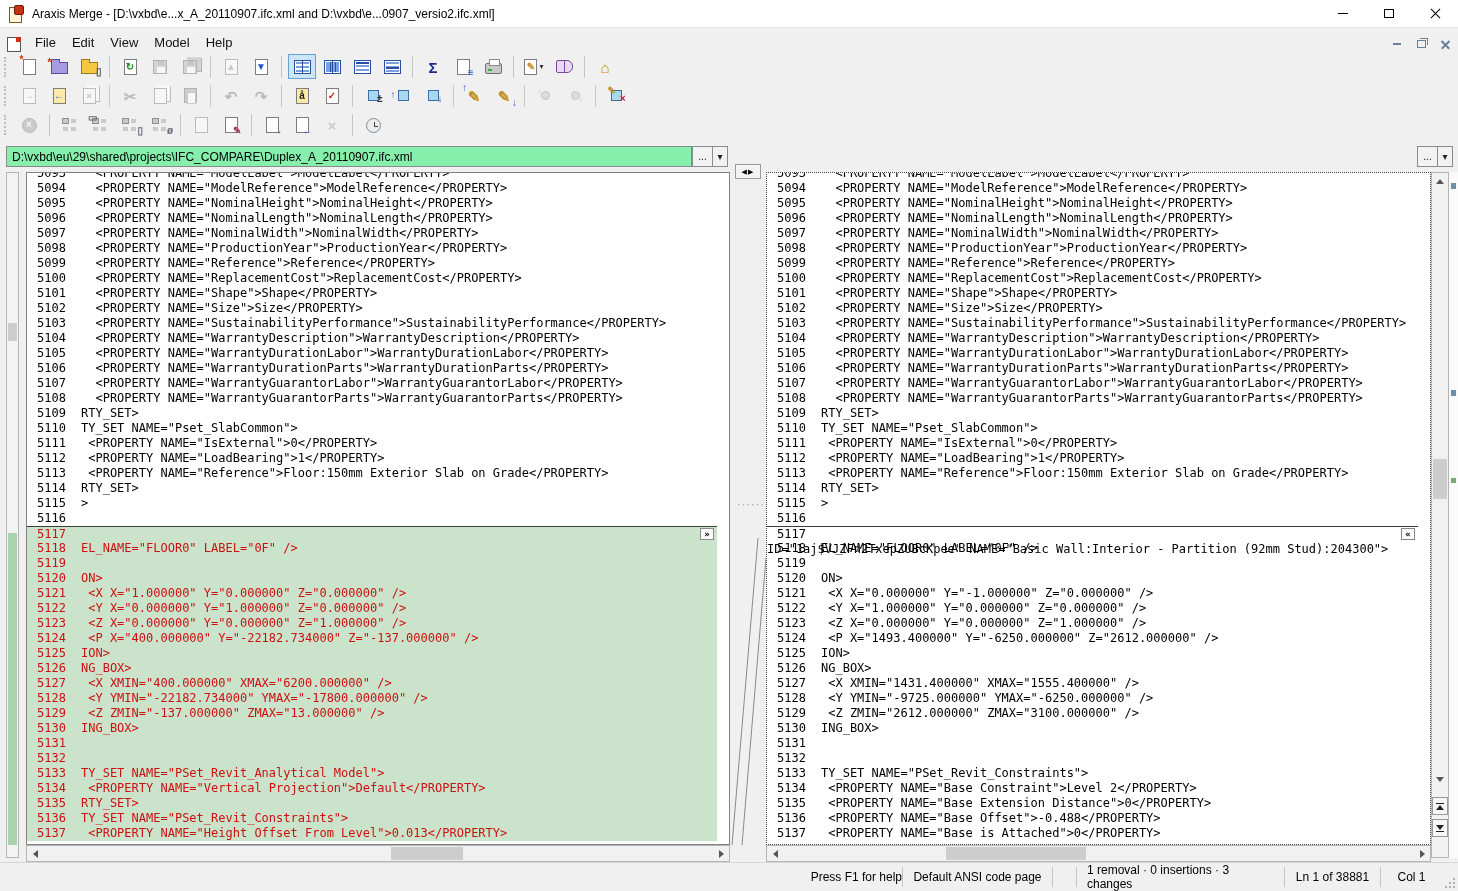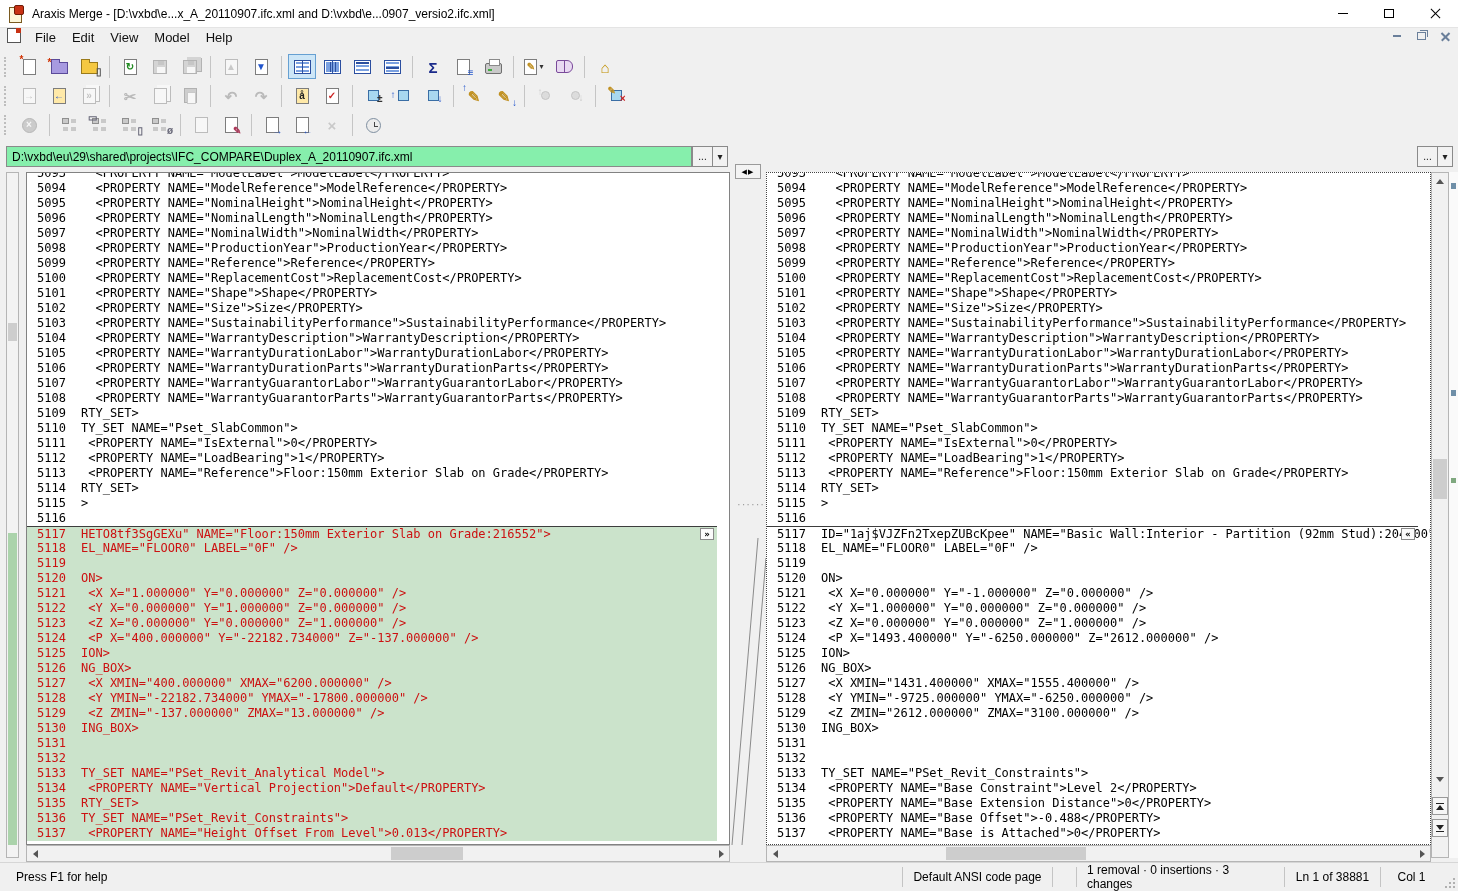--- a/index.html
+++ b/index.html
@@ -25,21 +25,21 @@
   .glyph-min{width:10px;height:1px;background:#000;display:block;}
   .glyph-max{width:10px;height:9px;border:1px solid #000;display:block;}
   .glyph-close{position:relative;width:11px;height:11px;display:block;}
   .glyph-close::before,.glyph-close::after{content:"";position:absolute;left:-1px;top:5px;
             width:13px;height:1px;background:#000;}
   .glyph-close::before{transform:rotate(45deg);}
   .glyph-close::after{transform:rotate(-45deg);}
 
   
   .menubar{position:absolute;top:28px;left:0;width:100%;height:24px;background:var(--ui-bg);
-           display:flex;align-items:flex-start;}
+           display:flex;align-items:flex-end;}
   .doc-icon{width:14px;height:15px;margin:0 6px 0 7px;background:#fff;border:1px solid #555;
             position:relative;}
   .doc-icon::after{content:"";position:absolute;right:-1px;top:-1px;width:5px;height:5px;
             background:#c83214;}
   .menu-item{font-size:13px;color:#111;padding:2px 8px;}
   .mdi-btn{width:22px;height:16px;display:flex;align-items:center;justify-content:center;margin-right:2px;}
   .mdi-min{width:8px;height:2px;background:#6a7f9a;}
   .mdi-restore{width:9px;height:8px;border:1px solid #6a7f9a;position:relative;}
   .mdi-restore::before{content:"";position:absolute;left:2px;top:-3px;width:7px;height:6px;
             border:1px solid #6a7f9a;border-bottom:none;border-left:none;}
@@ -120,21 +120,21 @@
   .strip-green{position:absolute;left:1px;width:9px;background:#abd3ab;}
   .panel{position:absolute;top:0;height:673px;background:#fff;border:1px solid #828282;overflow:hidden;}
   #left-panel{left:26px;width:704px;}
   #right-panel{left:766px;width:665px;border:1px dotted #444;}
   .code-lines{position:absolute;left:0;top:-7px;right:12px;
       font:12px/15px "DejaVu Sans Mono",monospace;color:#000;}
   .row{height:15px;white-space:pre;position:relative;display:flex;}
   .row .ln{flex:none;width:54px;padding-left:10px;}
   .row .code{flex:none;white-space:pre;}
   .row.chg{background:var(--chg-bg);color:var(--chg-text);}
-  .row.first-chg{border-top:1px solid #3d3d3d;}
+  .row.first-chg{border-top:1px solid #3d3d3d;flex-direction:column;}
   .blkmark{position:absolute;right:3px;top:1px;width:14px;height:12px;border:1px solid #8a8a8a;
       background:#fbfbfb;color:#000;font:bold 9px/11px "DejaVu Sans Mono",monospace;text-align:center;}
 
   
   .gutter{position:absolute;left:730px;top:0;width:36px;height:690px;background:var(--ui-bg);}
   .sync-btn{position:absolute;left:5px;top:-8px;width:26px;height:15px;background:#f3f3f3;
       border:1px solid #9a9a9a;font-size:7px;line-height:13px;text-align:center;color:#000;letter-spacing:1px;}
   .gutter-dots{position:absolute;left:7px;top:326px;color:#9a9a9a;font-size:11px;letter-spacing:1px;}
   .gutter svg{position:absolute;left:0;top:360px;}
 
@@ -158,21 +158,21 @@
   #hscroll-left{left:26px;width:704px;} #hscroll-right{left:766px;width:665px;}
   .harrow{position:absolute;top:0;width:16px;height:15px;display:flex;align-items:center;justify-content:center;}
   .harrow.left{left:0;} .harrow.right{right:0;}
   .htri-l{width:0;height:0;border-top:4px solid transparent;border-bottom:4px solid transparent;border-right:5px solid #555;}
   .htri-r{width:0;height:0;border-top:4px solid transparent;border-bottom:4px solid transparent;border-left:5px solid #555;}
   .hthumb{position:absolute;top:1px;height:13px;background:#cdcdcd;}
 
   
   .statusbar{position:absolute;top:862px;left:0;width:100%;height:29px;background:var(--ui-bg);
       border-top:1px solid #d6d6d6;display:flex;align-items:center;font-size:12px;color:#000;}
-  .status-help{flex:1;padding-left:16px;}
+  .status-help{flex:1;padding-left:16px;text-align:right;}
   .seg{height:20px;display:flex;align-items:center;justify-content:center;border-left:1px solid #c4c4c4;
       padding:0 10px;}
   .seg.codepage{width:150px;} .seg.blank{width:24px;padding:0;} .seg.changes{width:208px;}
   .seg.lnseg{width:96px;} .seg.colseg{width:62px;}
   .grip-corner{width:16px;height:100%;position:relative;}
   .grip-corner::before{content:"";position:absolute;right:3px;bottom:3px;width:2px;height:2px;background:#b0b0b0;
       box-shadow:-4px 0 0 #b0b0b0,-8px 0 0 #b0b0b0,0 -4px 0 #b0b0b0,-4px -4px 0 #b0b0b0,0 -8px 0 #b0b0b0;}
 </style>
 </head>
 <body>

